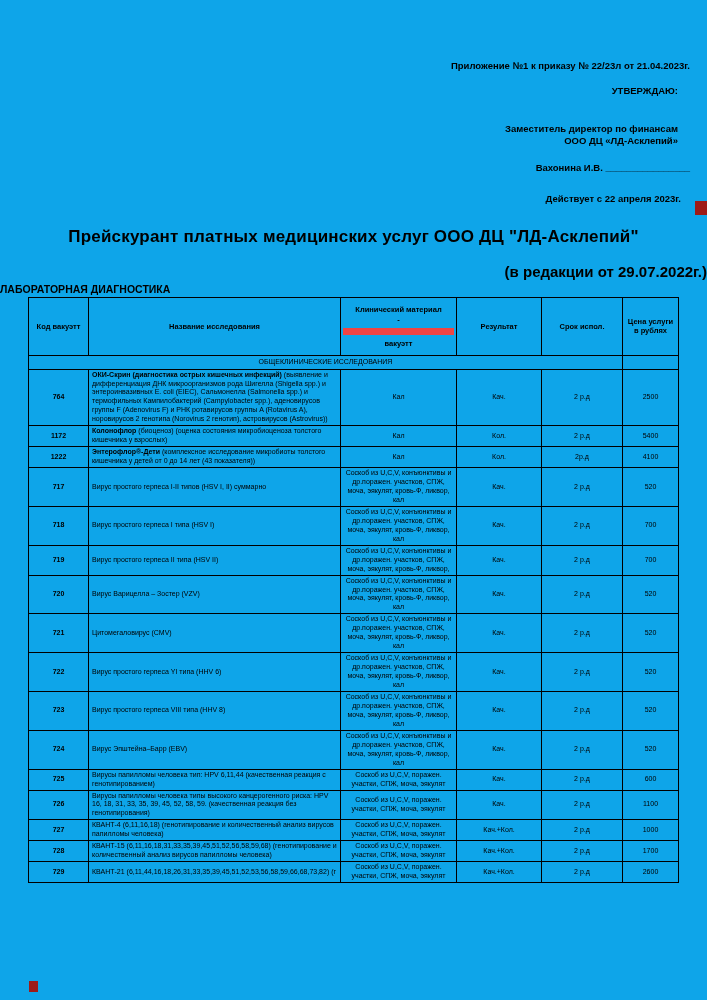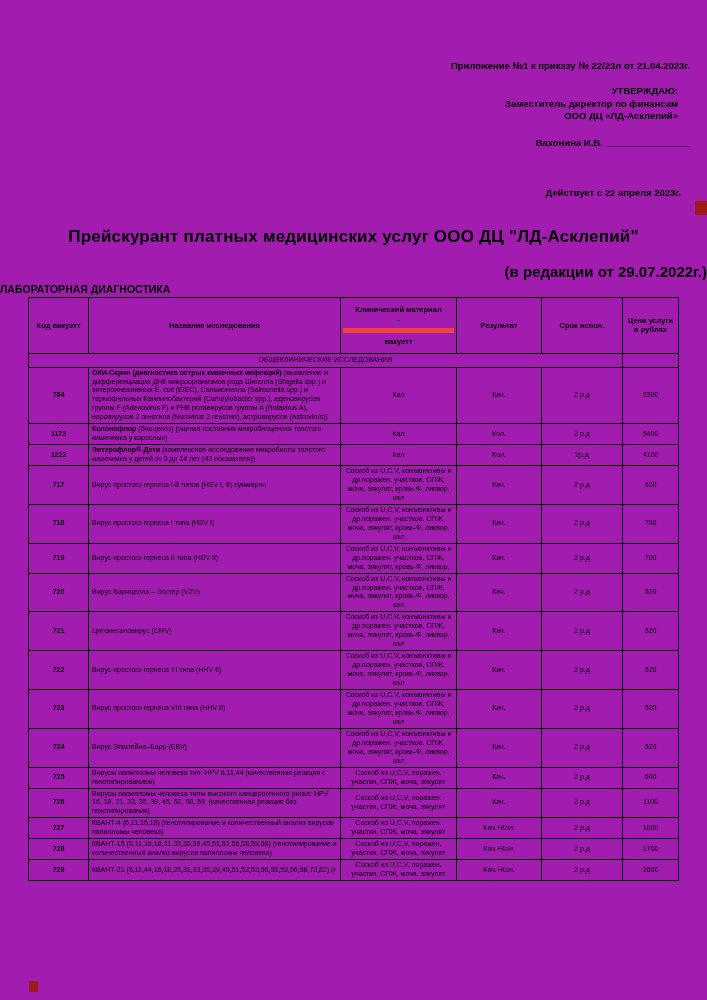--- a/index.html
+++ b/index.html
@@ -1,52 +1,52 @@
 <!DOCTYPE html>
 <html lang="ru"><head>
 <meta charset="utf-8">
 <style>
   html,body{margin:0;padding:0;background:#ffffff;}
   .page{
     position:relative;
     width:707px;height:1000px;
-    background:#a21caf;color:#000;
+    background:#0ea5e9;color:#000;
     font-family:"Liberation Sans", sans-serif;
     overflow:hidden;
   }
   
   .approval{
     position:absolute;top:60px;right:17px;
     text-align:right;font-weight:bold;font-size:9.5px;line-height:1.3;
   }
   .approval .l-annex{margin-bottom:13px;}
-  .approval .l-approve{margin-bottom:0;margin-right:12px;}
+  .approval .l-approve{margin-bottom:25px;margin-right:12px;}
   .approval .l-role{margin-right:12px;}
   .approval .l-sign{margin-top:15px;}
-  .approval .l-eff{margin-top:37px;margin-right:9px;}
+  .approval .l-eff{margin-top:18px;margin-right:9px;}
   
   .title{
     margin:227px auto 16px;text-align:center;
     font-size:17px;font-weight:bold;letter-spacing:.2px;
   }
   .subtitle{text-align:right;font-size:15px;font-weight:bold;margin-top:7px;}
   .lab-heading{font-size:10.5px;font-weight:bold;margin-top:3px;}
   
   table.price{
     width:650px;margin:2px auto 0;
     border-collapse:collapse;table-layout:fixed;
     font-size:7px;line-height:1.28;
   }
   table.price th,table.price td{
     border:1px solid #000;vertical-align:middle;
     padding:1px 3px;word-wrap:break-word;
   }
   table.price th{font-size:7.5px;font-weight:bold;text-align:center;padding:2px;}
   th.mat-th{padding:0;}
-  .mat-top{border-bottom:5px solid #ef4444;padding:2px 2px 1px;min-height:25px;
+  .mat-top{border-bottom:7px solid #ef4444;padding:2px 2px 1px;min-height:25px;
     display:flex;flex-direction:column;justify-content:center;}
   .mat-bottom{padding:4px 2px;}
   td.c-code{text-align:center;font-weight:bold;}
   td.c-name{text-align:left;padding-left:4px;}
   td.c-mat,td.c-res,td.c-term,td.c-price{text-align:center;}
   tr.sec-center td.sec-label{text-align:center;padding:2px;}
   tr.sec-left td.sec-label{text-align:left;font-weight:bold;font-size:7.5px;padding:2px 2px 2px 3px;}
   
   .mark{position:absolute;}
   .mark-tr{top:201px;right:0px;width:12px;height:14px;}

